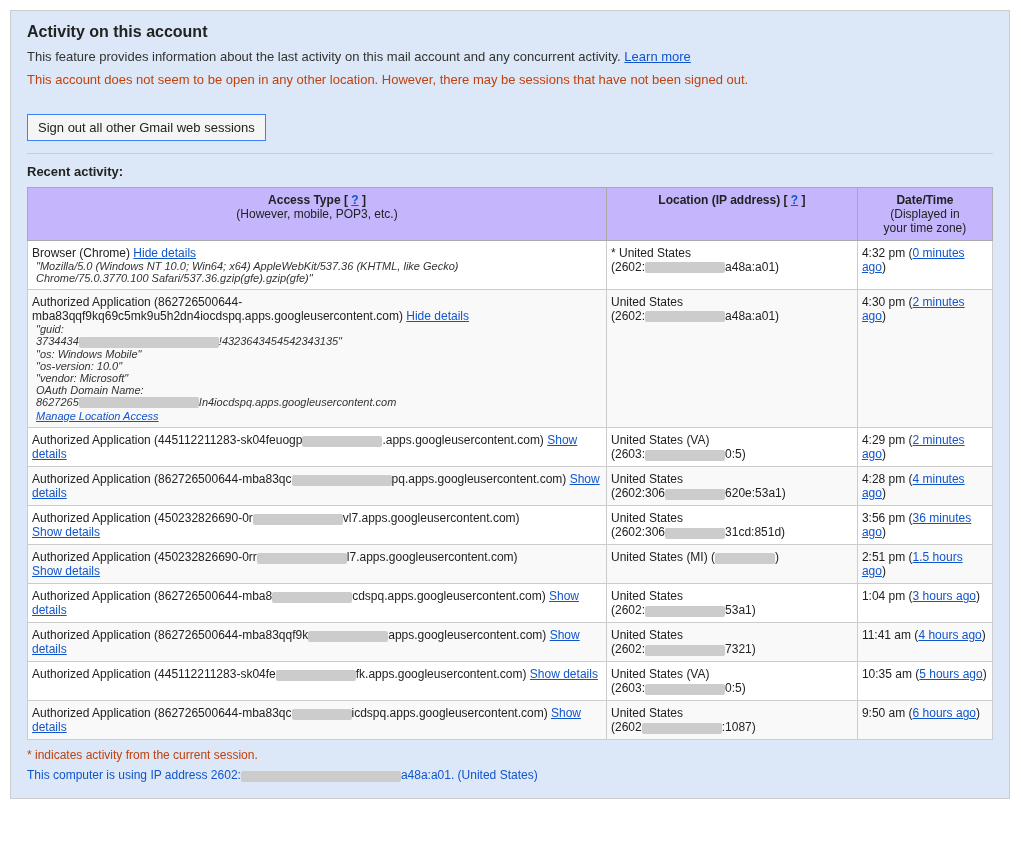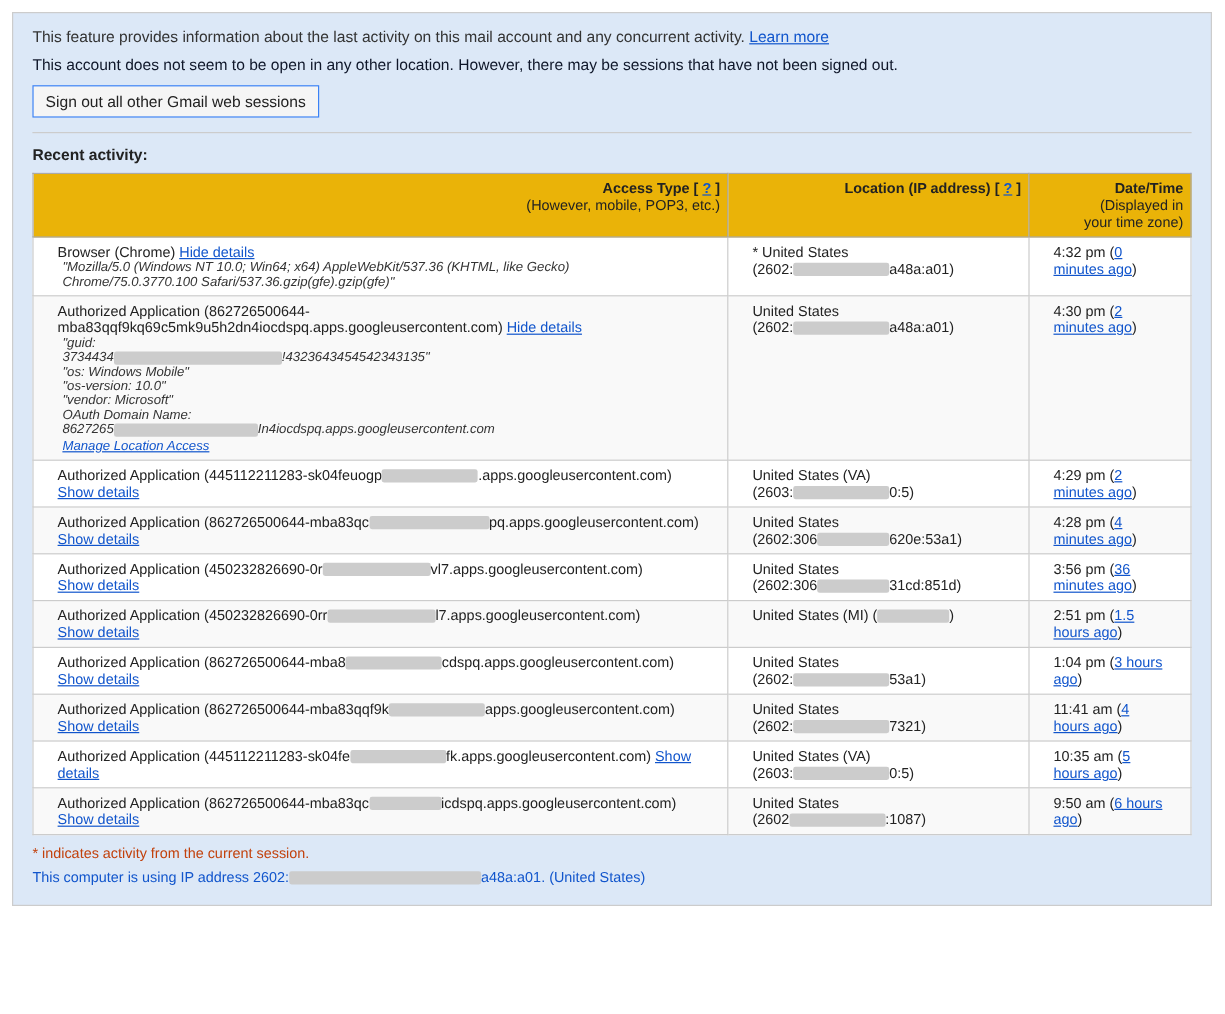--- a/index.html
+++ b/index.html
@@ -27,22 +27,22 @@
       margin-bottom: 8px;
       color: #333;
     }
     .learn-more {
       color: #1155cc;
       text-decoration: underline;
       cursor: pointer;
     }
     .status-text {
       font-size: 13px;
-      margin-bottom: 10px;
-      color: #0f172a;
+      margin-bottom: 27px;
+      color: #c2410c;
     }
     .signout-btn {
       border: 1px solid #3b82f6;
       background: #f5f5f5;
       padding: 5px 10px;
       font-size: 13px;
       cursor: pointer;
       color: #222;
       margin-bottom: 12px;
     }
@@ -56,31 +56,31 @@
       font-size: 13px;
       margin-bottom: 8px;
     }
     table {
       width: 100%;
       border-collapse: collapse;
       background: #fff;
       font-size: 12px;
     }
     th {
-      background: #eab308;
+      background: #c4b5fd;
       border: 1px solid #aaa;
       padding: 5px 6px;
-      text-align: right;
+      text-align: center;
       vertical-align: top;
       font-weight: bold;
       font-size: 12px;
     }
     td {
       border: 1px solid #ccc;
-      padding: 5px 20px;
+      padding: 5px 4px;
       vertical-align: top;
       background: #fff;
     }
     tr:nth-child(even) td { background: #f9f9f9; }
     .link-blue {
       color: #1155cc;
       text-decoration: underline;
       cursor: pointer;
     }
     .redacted {
@@ -115,20 +115,21 @@
       text-decoration: underline;
       cursor: pointer;
       display: block;
       margin-top: 2px;
     }
   </style>
 </head>
 <body>
 
 <div class="page-container">
+  <div class="page-title">Activity on this account</div>
   
   <p class="intro-text">
     <span>This feature provides information about the last activity on this mail account and any concurrent activity.</span>
     <a class="learn-more">Learn more</a>
   </p>
   
   <p class="status-text">This account does not seem to be open in any other location. However, there may be sessions that have not been signed out.</p>
   
   <button class="signout-btn">Sign out all other Gmail web sessions</button>
   

